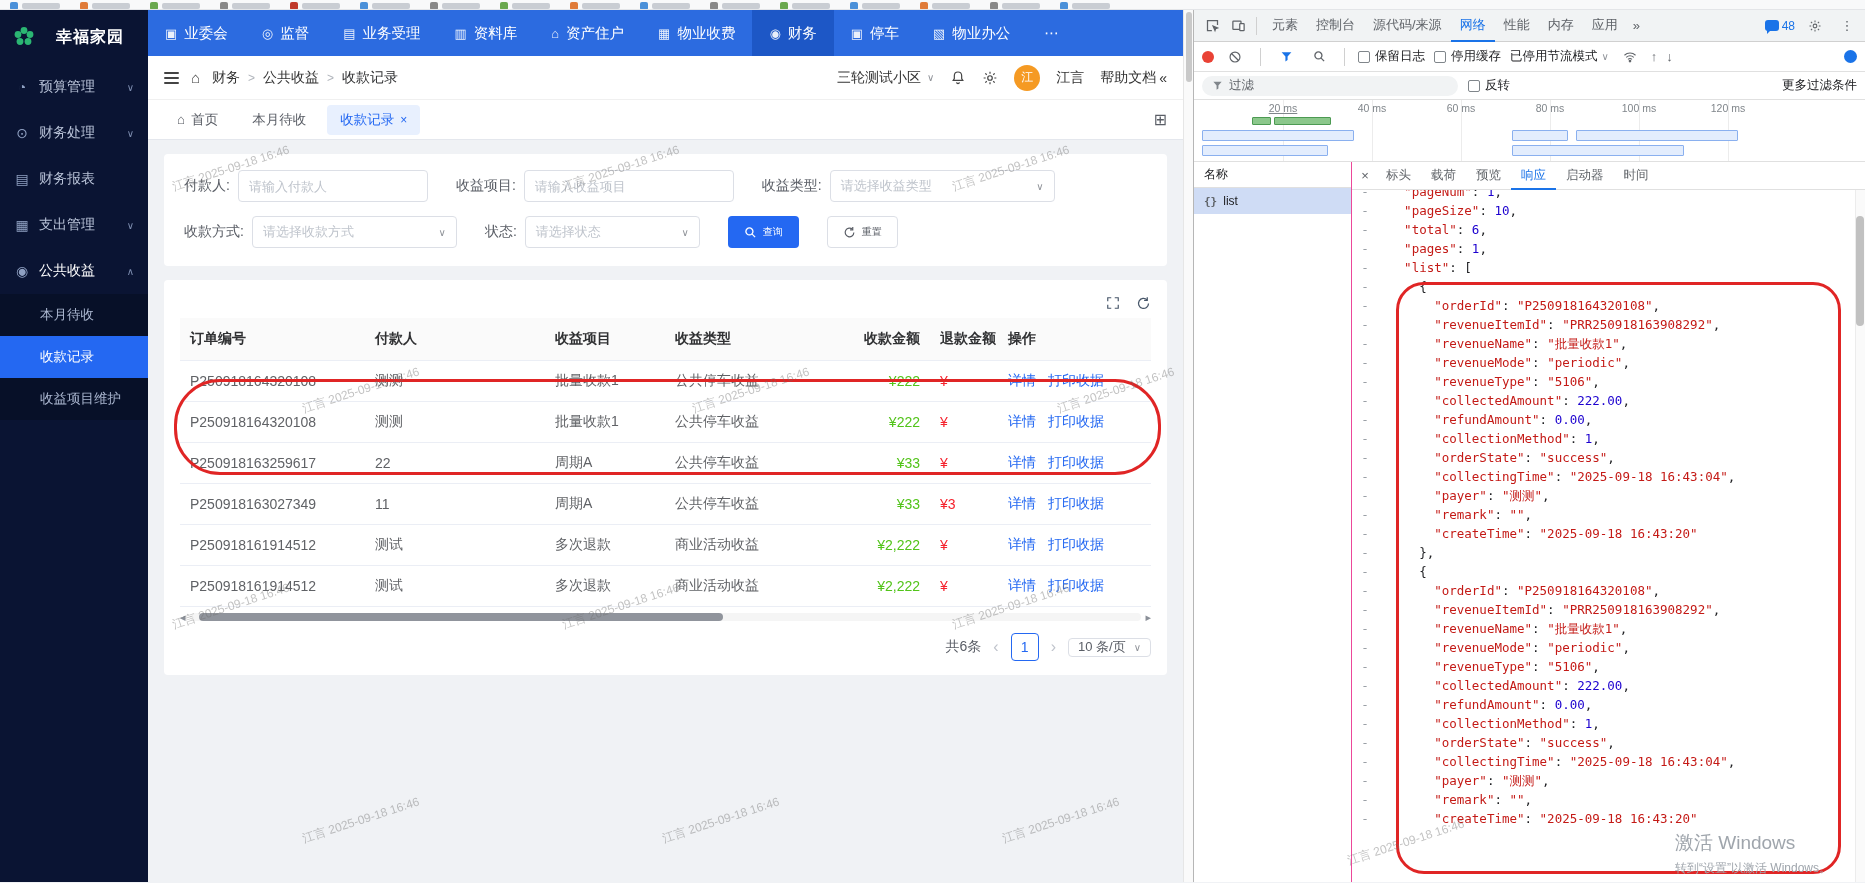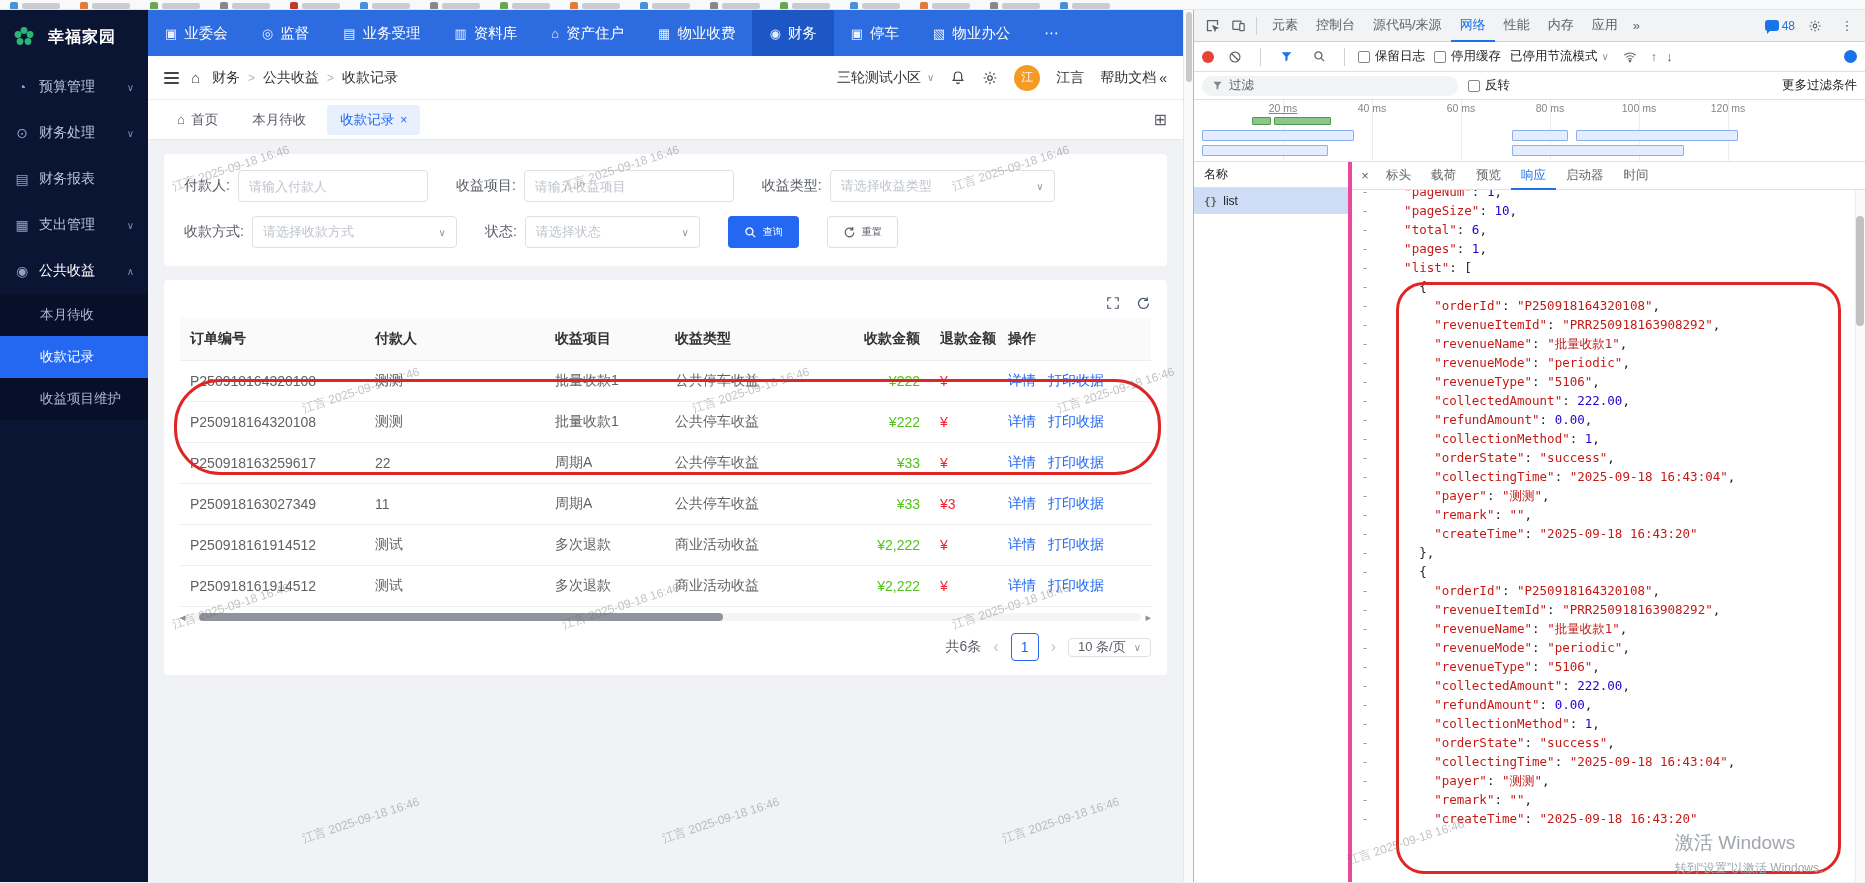--- a/index.html
+++ b/index.html
@@ -9,21 +9,21 @@
   
   .bookmarks { height:10px; background:#f8f9fa; border-bottom:1px solid #e3e5e8; display:flex; gap:20px; padding:2px 10px 0; overflow:hidden; }
   .bm-stub { display:flex; align-items:center; gap:4px; flex:none; }
   .bm-ic { width:8px; height:8px; border-radius:2px; }
   .bm-bar { width:38px; height:6px; border-radius:2px; background:#c9cdd3; }
 
   .app-row { display:flex; height:872px; }
 
   
   .sidebar { width:148px; background:#0a1433; color:#b9c3d8; flex:none; display:flex; flex-direction:column; }
-  .logo { height:54px; display:flex; align-items:center; gap:12px; padding:0 12px; }
+  .logo { height:54px; display:flex; align-items:center; gap:20px; padding:0 12px; }
   .logo-text { color:#fff; font-weight:bold; font-size:16px; letter-spacing:1px; }
   .menu-item { height:46px; display:flex; align-items:center; gap:9px; padding:0 14px; font-size:14px; cursor:pointer; }
   .menu-item .m-ic { font-size:14px; width:16px; text-align:center; color:#8fa0c2; }
   .menu-item .chev { margin-left:auto; font-size:10px; color:#7d8db0; }
   .menu-item.open { color:#ffffff; }
   .submenu { background:#071028; }
   .sub-item { height:42px; display:flex; align-items:center; padding:0 10px 0 40px; font-size:13.5px; color:#aab6cf; cursor:pointer; }
   .sub-item.active { background:#2468f2; color:#fff; }
 
   
@@ -126,21 +126,21 @@
   .chip.active { background:#e8f0fe; color:#1967d2; }
 
   .dt-timeline { height:62px; border-bottom:1px solid #e0e0e0; position:relative; flex:none; overflow:hidden; }
   .tl-line { position:absolute; top:0; bottom:0; width:1px; background:#ececec; }
   .tl-label { position:absolute; top:2px; transform:translateX(-50%); font-size:10.5px; color:#80868b; white-space:nowrap; }
   .tl-bar { position:absolute; border-radius:1px; }
   .tl-green { background:#8bc78b; border:1px solid #4c9a52; }
   .tl-blue { background:#e3edfd; border:1px solid #8ab0ef; }
 
   .dt-main { flex:1; display:flex; min-height:0; }
-  .req-list { width:158px; flex:none; border-right:4px solid #ec4899; display:flex; flex-direction:column; }
+  .req-list { width:158px; flex:none; border-right:1px solid #ec4899; display:flex; flex-direction:column; }
   .req-header { height:26px; line-height:25px; padding:0 10px; font-size:12px; border-bottom:1px solid #e0e0e0; color:#202124; }
   .req-row { height:26px; display:flex; align-items:center; gap:6px; padding:0 10px; font-size:12px; cursor:pointer; }
   .req-row.selected { background:#cfdcf5; }
   .req-ic { font-family:"DejaVu Sans Mono",monospace; font-size:11px; color:#5f6368; font-weight:bold; }
 
   .req-detail { flex:1; display:flex; flex-direction:column; min-width:0; }
   .detail-tabs { height:28px; border-bottom:1px solid #e0e0e0; display:flex; align-items:center; padding:0 2px; flex:none; }
   .detail-x { width:22px; text-align:center; color:#5f6368; font-size:13px; cursor:pointer; }
   .detail-tab { height:28px; line-height:26px; padding:0 10px; font-size:12.5px; color:#5f6368; cursor:pointer; white-space:nowrap; }
   .detail-tab.active { color:#1a73e8; box-shadow:inset 0 -2px 0 #1a73e8; }

